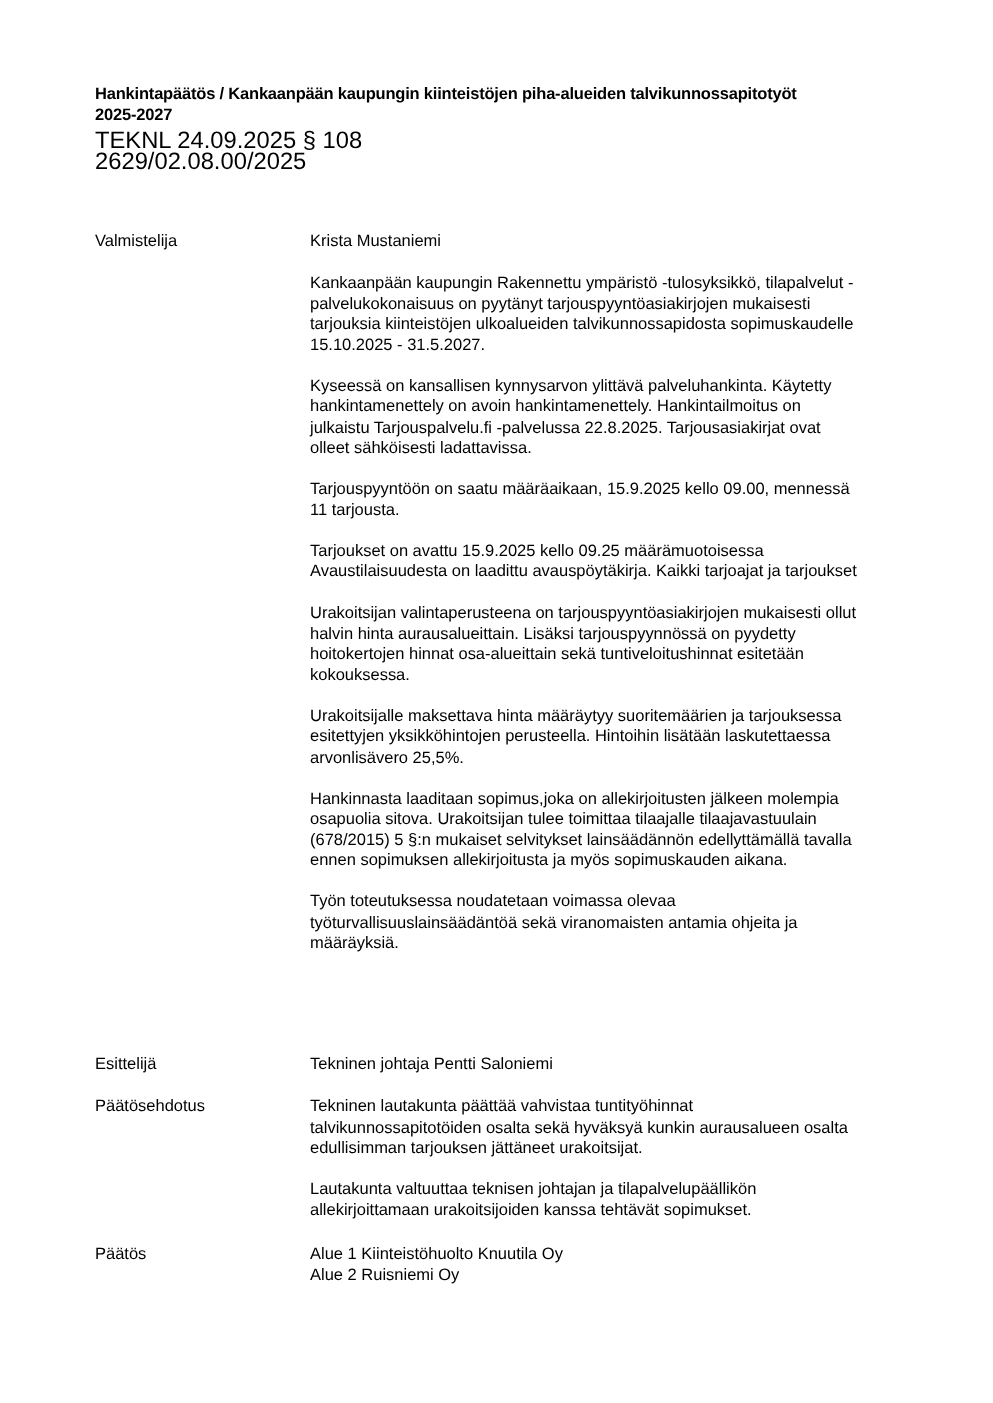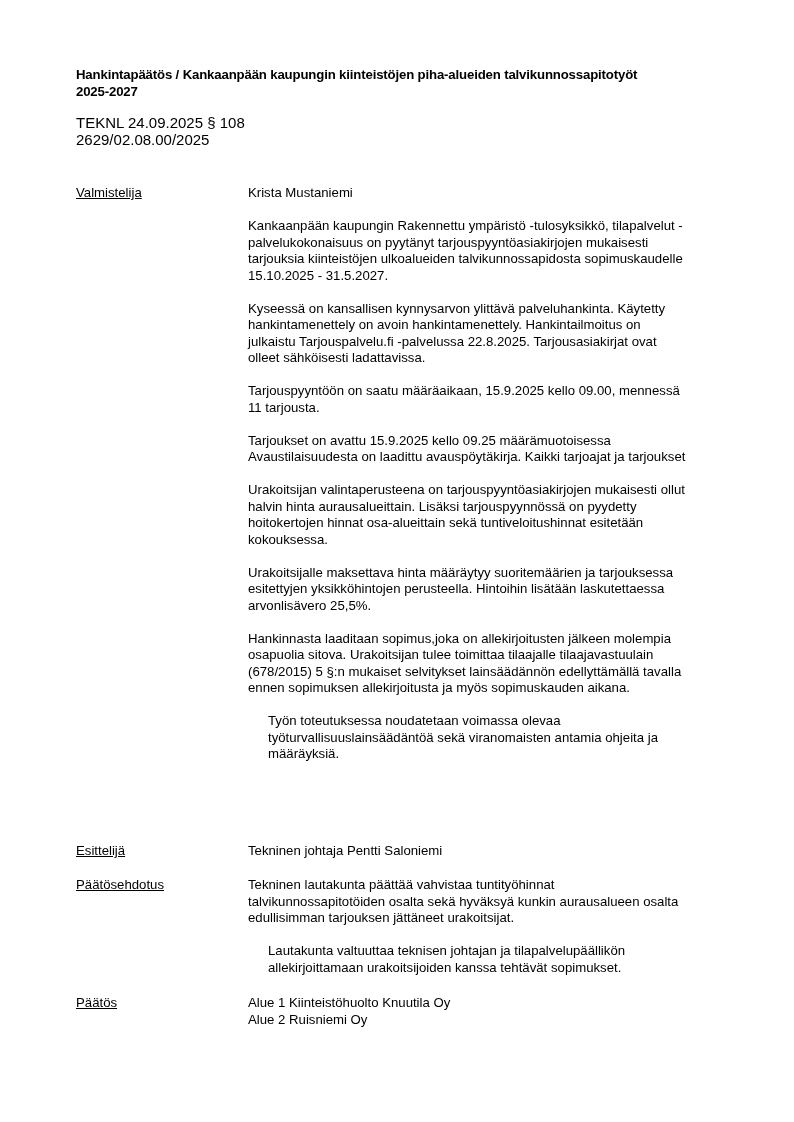--- a/index.html
+++ b/index.html
@@ -1,26 +1,26 @@
 <!DOCTYPE html>
 <html><head>
 <meta charset="utf-8">
 <style>
   html, body { margin: 0; padding: 0; background: #ffffff; }
   body { width: 794px; height: 1122px; position: relative; overflow: hidden;
          font-family: "Liberation Sans", sans-serif; color: #000; }
   .page { position: absolute; left: 0; top: 0; width: 794px; height: 902px; }
   .title { position: absolute; left: 76px; top: 67px; width: 680px;
            font-weight: bold; font-size: 13.2px; line-height: 16.5px; letter-spacing: -0.15px; }
-  .ref { position: absolute; left: 76px; top: 115px; font-size: 15px; line-height: 16.5px; }
+  .ref { position: absolute; left: 76px; top: 105px; font-size: 19px; line-height: 16.5px; }
   .row { position: absolute; left: 76px; width: 670px; font-size: 13.2px; line-height: 16.5px; }
-  .label { position: absolute; left: 0; top: 0; width: 170px; text-decoration: underline; }
+  .label { position: absolute; left: 0; top: 0; width: 170px; }
   .content { position: absolute; left: 172px; top: 0; width: 495px; }
   .content p { margin: 0 0 16.5px 0; }
-  .content p:last-child { margin-bottom: 0; margin-left: 20px; }
+  .content p:last-child { margin-bottom: 0; }
   .line { display: block; white-space: nowrap; }
 </style>
 </head>
 <body>
 
 <div class="page">
 
   <div class="title">
     <span class="line">Hankintapäätös / Kankaanpään kaupungin kiinteistöjen piha-alueiden talvikunnossapitotyöt</span>
     <span class="line">2025-2027</span>

